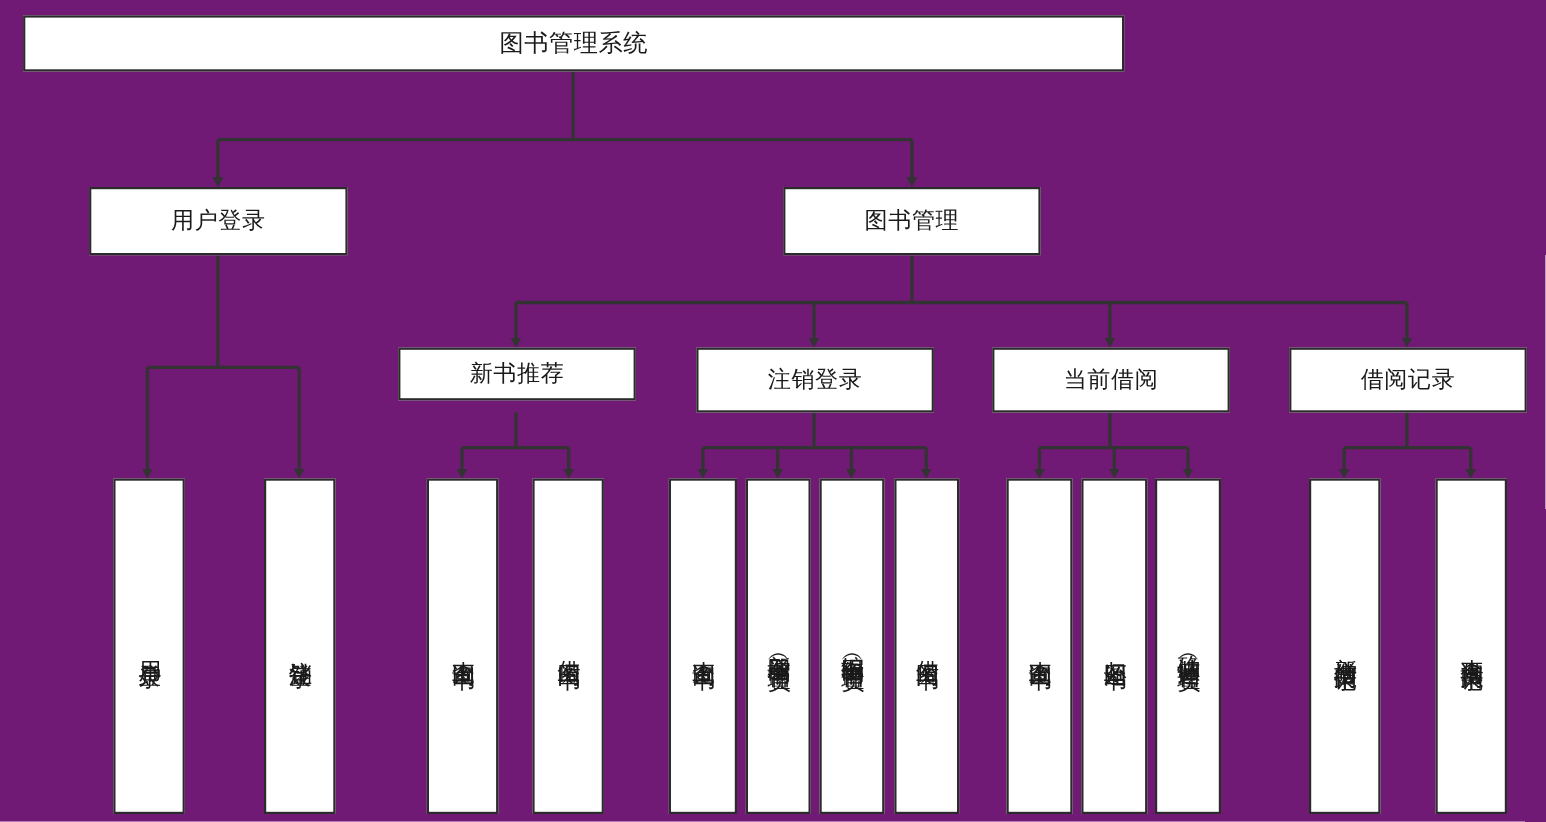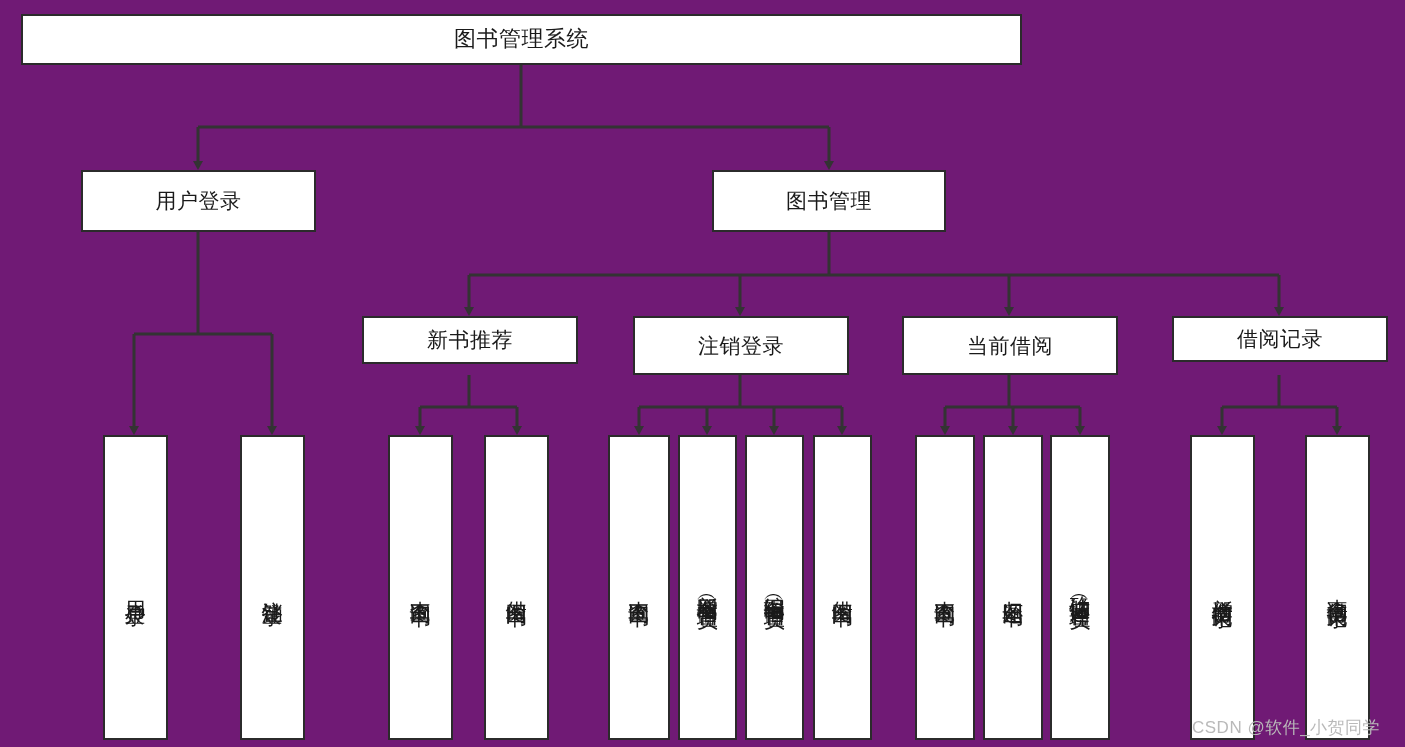--- a/index.html
+++ b/index.html
@@ -147,21 +147,21 @@
 
   <div class="node-box node-h" style="left:362px; top:316px; width:216px; height:48px;">
     <span class="node-label">新书推荐</span>
   </div>
   <div class="node-box node-h" style="left:633px; top:316px; width:216px; height:59px;">
     <span class="node-label">注销登录</span>
   </div>
   <div class="node-box node-h" style="left:902px; top:316px; width:216px; height:59px;">
     <span class="node-label">当前借阅</span>
   </div>
-  <div class="node-box node-h" style="left:1172px; top:316px; width:216px; height:46px;">
+  <div class="node-box node-h" style="left:1172px; top:316px; width:216px; height:59px;">
     <span class="node-label">借阅记录</span>
   </div>
 
   <div class="node-box node-v" style="left:103px; top:435px; width:65px; height:305px;">
     <span class="node-label">用户登录</span>
   </div>
   <div class="node-box node-v" style="left:240px; top:435px; width:65px; height:305px;">
     <span class="node-label">注销登录</span>
   </div>
   <div class="node-box node-v" style="left:388px; top:435px; width:65px; height:305px;">
@@ -191,15 +191,14 @@
   <div class="node-box node-v" style="left:1050px; top:435px; width:60px; height:305px;">
     <span class="node-label">确认归还（管理员）</span>
   </div>
   <div class="node-box node-v" style="left:1190px; top:435px; width:65px; height:305px;">
     <span class="node-label">新增借阅记录</span>
   </div>
   <div class="node-box node-v" style="left:1305px; top:435px; width:65px; height:305px;">
     <span class="node-label">查询借阅记录</span>
   </div>
 
-  <div id="watermark" style="left:1192px; top:716px;">CSDN @软件_小贺同学</div>
 
 </div>
 
 </body></html>

